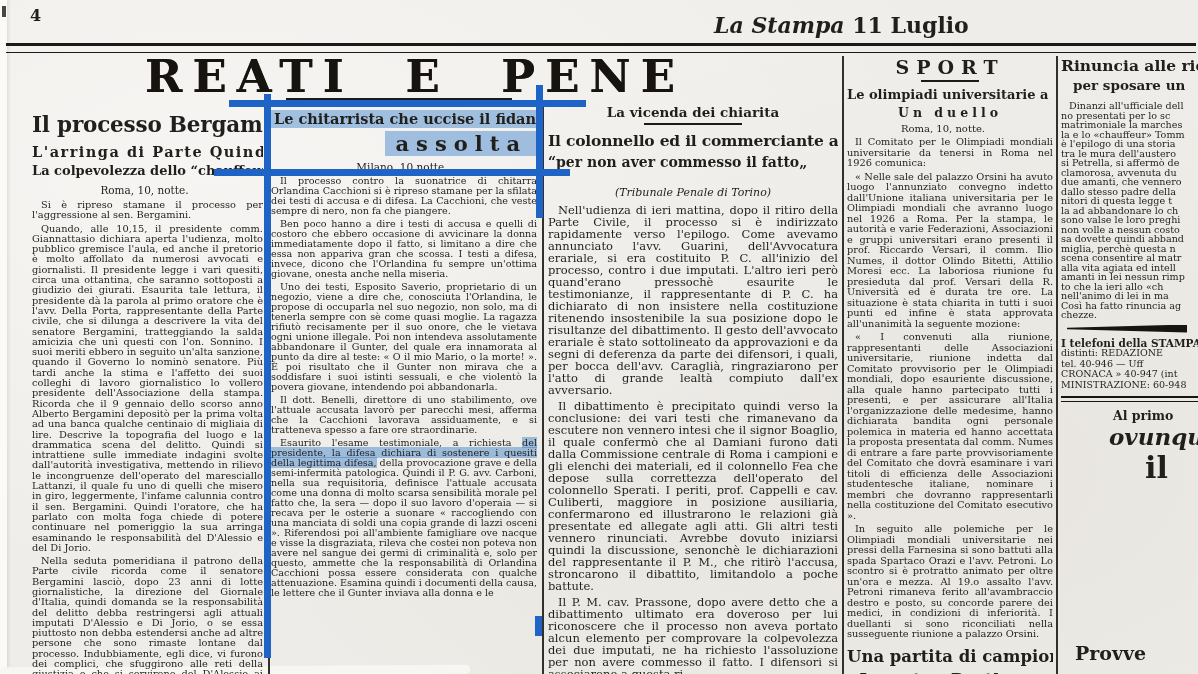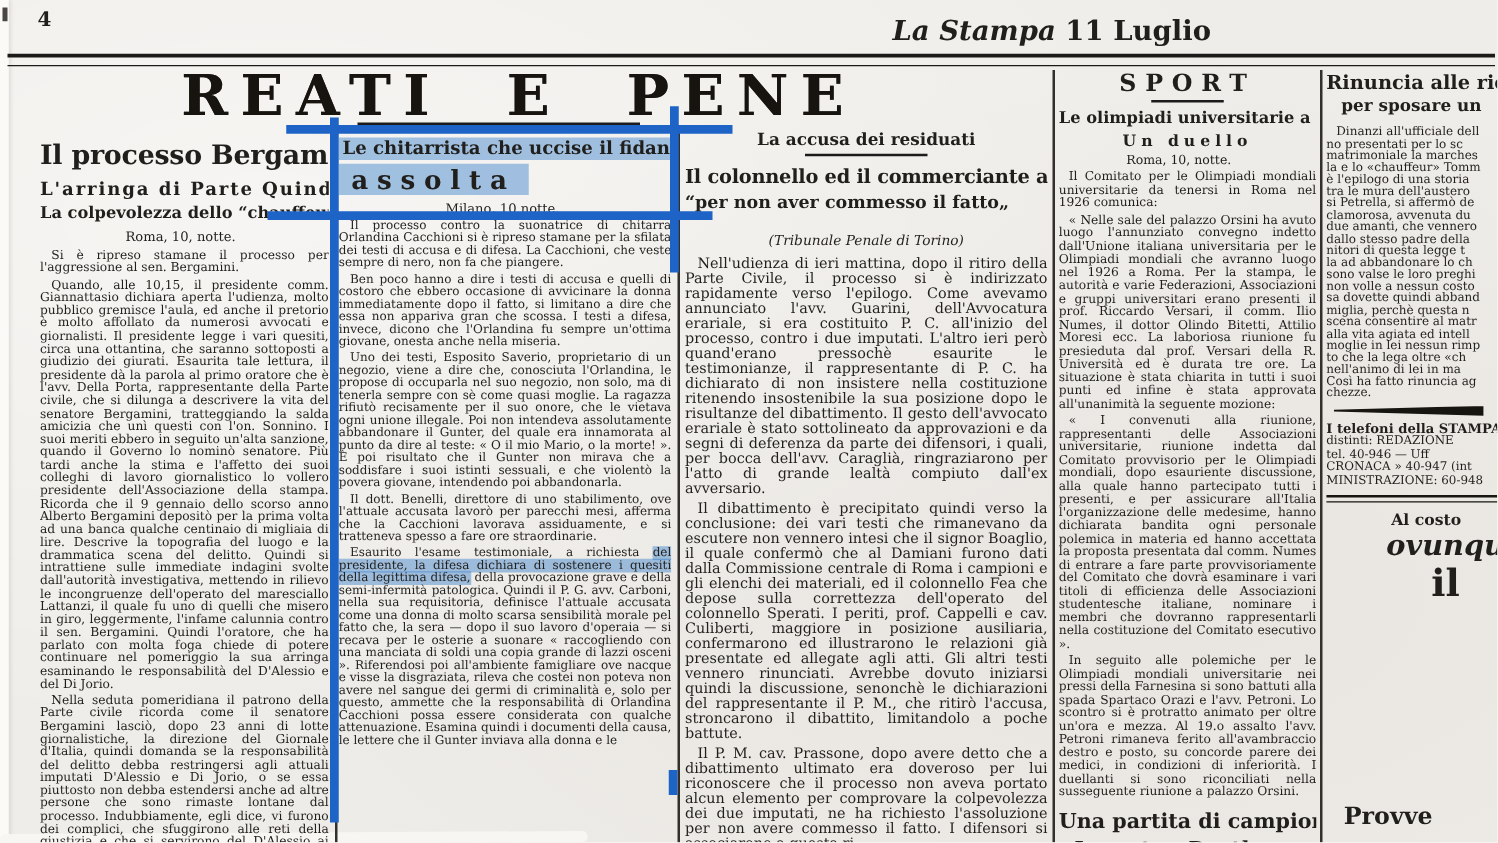--- a/index.html
+++ b/index.html
@@ -48,21 +48,21 @@
   #col1 .title{font-size:21.5px;font-weight:bold;white-space:nowrap;letter-spacing:-.2px;}
   #col1 .sub1{font-size:14.5px;font-weight:bold;letter-spacing:1.5px;text-align:center;margin-top:6px;white-space:nowrap;}
   #col1 .sub2{font-size:13px;font-weight:bold;text-align:center;margin-top:3px;white-space:nowrap;}
   #col1 .dateline{font-size:10.5px;padding-right:6px;margin-top:6px;}
   #col1 .btxt{margin-top:4px;font-size:9.8px;line-height:10.3px;}
   #col1 .btxt p{text-indent:9px;}
   
   #col2{left:271px;top:110px;width:266px;height:564px;overflow:hidden;}
   #col2 .headline{text-align:center;font-size:14.5px;font-weight:bold;white-space:nowrap;}
   #col2 .headline .hl{padding:1px 3px;}
-  #col2 .headline2{text-align:left;margin-top:4px;}
+  #col2 .headline2{text-align:right;margin-top:4px;}
   #col2 .headline2 .hl{font-size:21px;font-weight:bold;letter-spacing:7px;padding:0 10px;}
   #col2 .dateline{font-size:10.5px;padding-right:4px;margin-top:5px;}
   #col2 .btxt{margin-top:3px;font-size:9.6px;line-height:10px;}
   #col2 .btxt p{text-indent:9px;}
   
   #col3{left:548px;top:104px;width:290px;height:570px;overflow:hidden;}
   #col3 .kicker{text-align:center;font-size:13.5px;font-weight:bold;}
   #col3 .kicker-rule{width:98px;height:2px;background:#1b1b1b;margin:3px auto 6px auto;}
   #col3 .headline{text-align:center;font-size:15.5px;font-weight:bold;white-space:nowrap;letter-spacing:-.2px;}
   #col3 .subhead{text-align:left;font-size:14px;font-weight:bold;margin-top:4px;}
@@ -135,21 +135,21 @@
     <div class="btxt">
       <p>Il processo contro la suonatrice di chitarra Orlandina Cacchioni si è ripreso stamane per la sfilata dei testi di accusa e di difesa. La Cacchioni, che veste sempre di nero, non fa che piangere.</p>
       <p>Ben poco hanno a dire i testi di accusa e quelli di costoro che ebbero occasione di avvicinare la donna immediatamente dopo il fatto, si limitano a dire che essa non appariva gran che scossa. I testi a difesa, invece, dicono che l'Orlandina fu sempre un'ottima giovane, onesta anche nella miseria.</p>
       <p>Uno dei testi, Esposito Saverio, proprietario di un negozio, viene a dire che, conosciuta l'Orlandina, le propose di occuparla nel suo negozio, non solo, ma di tenerla sempre con sè come quasi moglie. La ragazza rifiutò recisamente per il suo onore, che le vietava ogni unione illegale. Poi non intendeva assolutamente abbandonare il Gunter, del quale era innamorata al punto da dire al teste: « O il mio Mario, o la morte! ». È poi risultato che il Gunter non mirava che a soddisfare i suoi istinti sessuali, e che violentò la povera giovane, intendendo poi abbandonarla.</p>
       <p>Il dott. Benelli, direttore di uno stabilimento, ove l'attuale accusata lavorò per parecchi mesi, afferma che la Cacchioni lavorava assiduamente, e si tratteneva spesso a fare ore straordinarie.</p>
       <p><span>Esaurito l'esame testimoniale, a richiesta </span><span class="hl">del presidente, la difesa dichiara di sostenere i quesiti della legittima difesa,</span><span> della provocazione grave e della semi-infermità patologica. Quindi il P. G. avv. Carboni, nella sua requisitoria, definisce l'attuale accusata come una donna di molto scarsa sensibilità morale pel fatto che, la sera — dopo il suo lavoro d'operaia — si recava per le osterie a suonare « raccogliendo con una manciata di soldi una copia grande di lazzi osceni ». Riferendosi poi all'ambiente famigliare ove nacque e visse la disgraziata, rileva che costei non poteva non avere nel sangue dei germi di criminalità e, solo per questo, ammette che la responsabilità di Orlandina Cacchioni possa essere considerata con qualche attenuazione. Esamina quindi i documenti della causa, le lettere che il Gunter inviava alla donna e le</span></p>
     </div>
   </div>
 
   <div class="abs" id="col3">
-    <div class="kicker">La accusa dei residuati</div>
+    <div class="kicker">La vicenda dei chiarita</div>
     <div class="kicker-rule"></div>
     <div class="headline">Il colonnello ed il commerciante assolti</div>
     <div class="subhead">“per non aver commesso il fatto„</div>
     <div class="tribunal">(Tribunale Penale di Torino)</div>
     <div class="btxt">
       <p>Nell'udienza di ieri mattina, dopo il ritiro della Parte Civile, il processo si è indirizzato rapidamente verso l'epilogo. Come avevamo annunciato l'avv. Guarini, dell'Avvocatura erariale, si era costituito P. C. all'inizio del processo, contro i due imputati. L'altro ieri però quand'erano pressochè esaurite le testimonianze, il rappresentante di P. C. ha dichiarato di non insistere nella costituzione ritenendo insostenibile la sua posizione dopo le risultanze del dibattimento. Il gesto dell'avvocato erariale è stato sottolineato da approvazioni e da segni di deferenza da parte dei difensori, i quali, per bocca dell'avv. Caraglià, ringraziarono per l'atto di grande lealtà compiuto dall'ex avversario.</p>
       <p>Il dibattimento è precipitato quindi verso la conclusione: dei vari testi che rimanevano da escutere non vennero intesi che il signor Boaglio, il quale confermò che al Damiani furono dati dalla Commissione centrale di Roma i campioni e gli elenchi dei materiali, ed il colonnello Fea che depose sulla correttezza dell'operato del colonnello Sperati. I periti, prof. Cappelli e cav. Culiberti, maggiore in posizione ausiliaria, confermarono ed illustrarono le relazioni già presentate ed allegate agli atti. Gli altri testi vennero rinunciati. Avrebbe dovuto iniziarsi quindi la discussione, senonchè le dichiarazioni del rappresentante il P. M., che ritirò l'accusa, stroncarono il dibattito, limitandolo a poche battute.</p>
       <p>Il P. M. cav. Prassone, dopo avere detto che a dibattimento ultimato era doveroso per lui riconoscere che il processo non aveva portato alcun elemento per comprovare la colpevolezza dei due imputati, ne ha richiesto l'assoluzione per non avere commesso il fatto. I difensori si associarono a questa ri</p>
     </div>
   </div>
@@ -186,37 +186,37 @@
       <div class="c5line">due amanti, che vennero</div>
       <div class="c5line">dallo stesso padre della</div>
       <div class="c5line">nitori di questa legge t</div>
       <div class="c5line">la ad abbandonare lo ch</div>
       <div class="c5line">sono valse le loro preghi</div>
       <div class="c5line">non volle a nessun costo</div>
       <div class="c5line">sa dovette quindi abband</div>
       <div class="c5line">miglia, perchè questa n</div>
       <div class="c5line">scena consentire al matr</div>
       <div class="c5line">alla vita agiata ed intell</div>
-      <div class="c5line">moglie in lei nessun rimp</div>
-      <div class="c5line">to che la lega oltre «ch</div>
+      <div class="c5line">amanti in lei nessun rimp</div>
+      <div class="c5line">to che la ieri allo «ch</div>
       <div class="c5line">nell'animo di lei in ma</div>
       <div class="c5line">Così ha fatto rinuncia ag</div>
       <div class="c5line">chezze.</div>
     </div>
     <div class="arrow-divider"></div>
     <div>
       <div class="phline b">I telefoni della STAMPA</div>
       <div class="phline">distinti:  REDAZIONE</div>
       <div class="phline">tel. 40-946 — Uff</div>
       <div class="phline">CRONACA  »  40-947 (int</div>
       <div class="phline">MINISTRAZIONE: 60-948</div>
     </div>
     <div class="drule"></div>
     <div>
-      <div class="ad1">Al costo</div>
+      <div class="ad1">Al primo</div>
       <div class="ad2">ovunque</div>
       <div class="ad3">il</div>
     </div>
     <div class="provve">Provve</div>
   </div>
 
   <div class="ann" id="ann-h1"></div>
   <div class="ann" id="ann-h2"></div>
   <div class="ann" id="ann-v1"></div>
   <div class="ann" id="ann-v2"></div>

